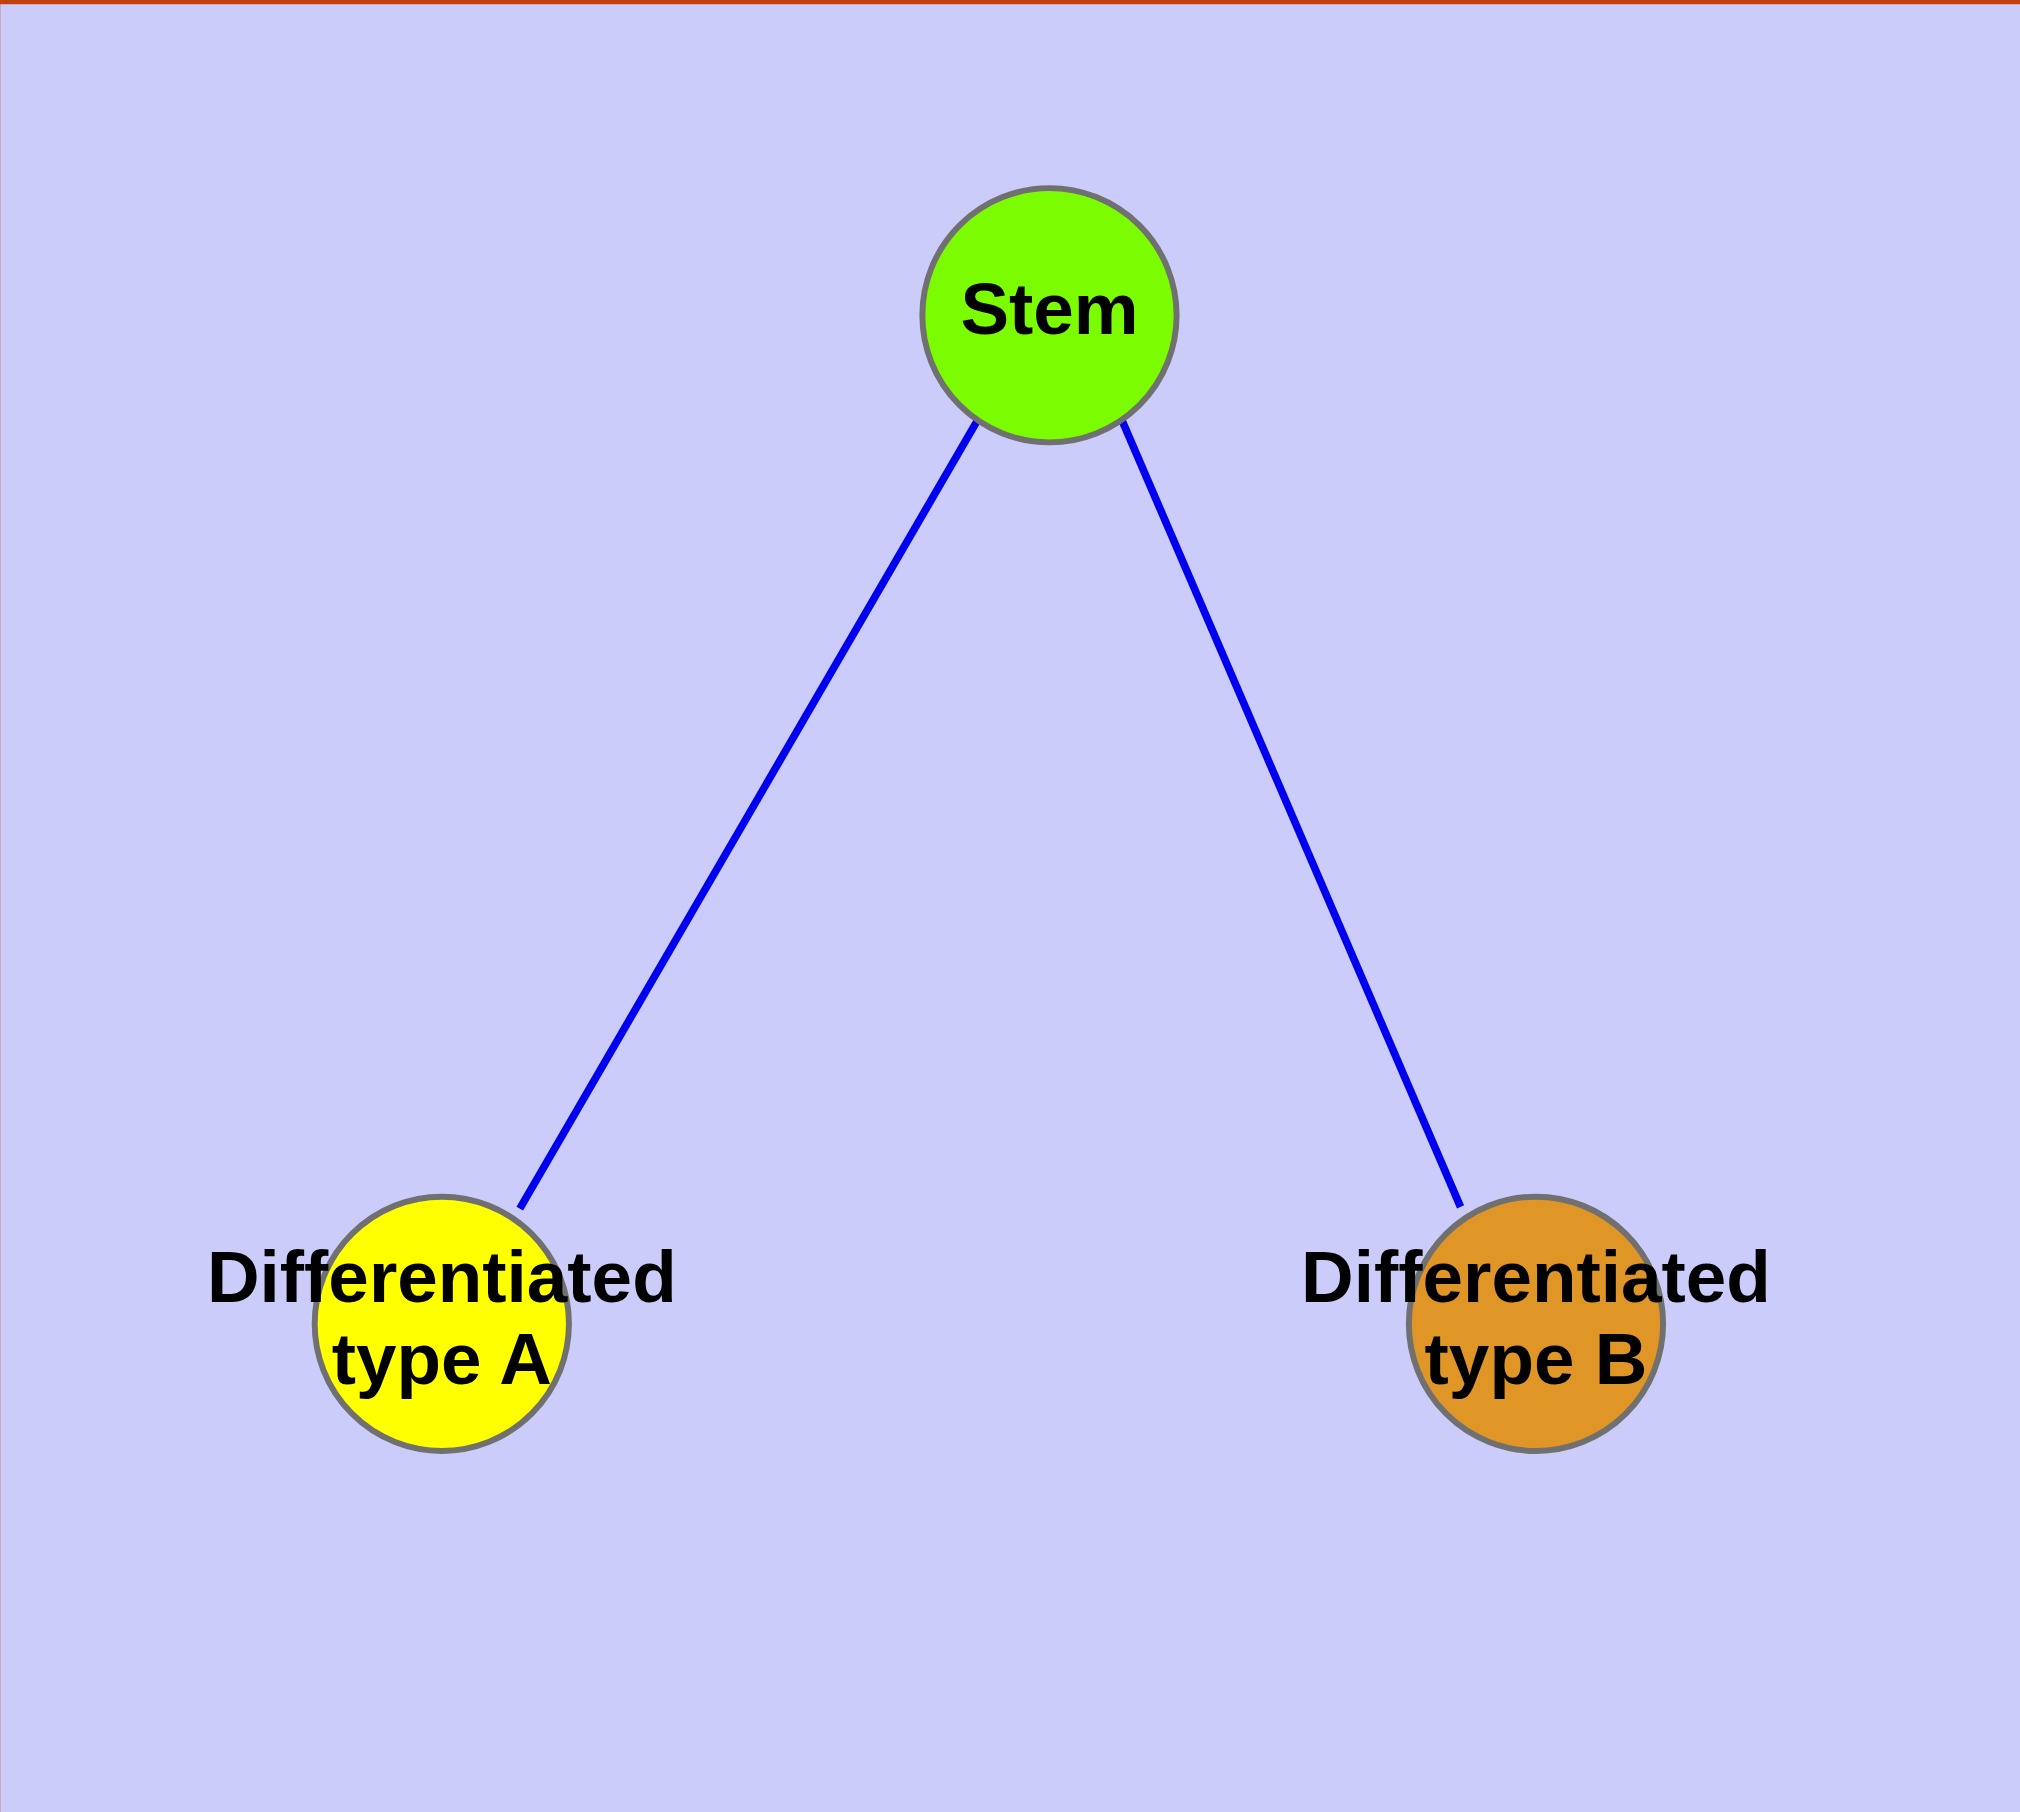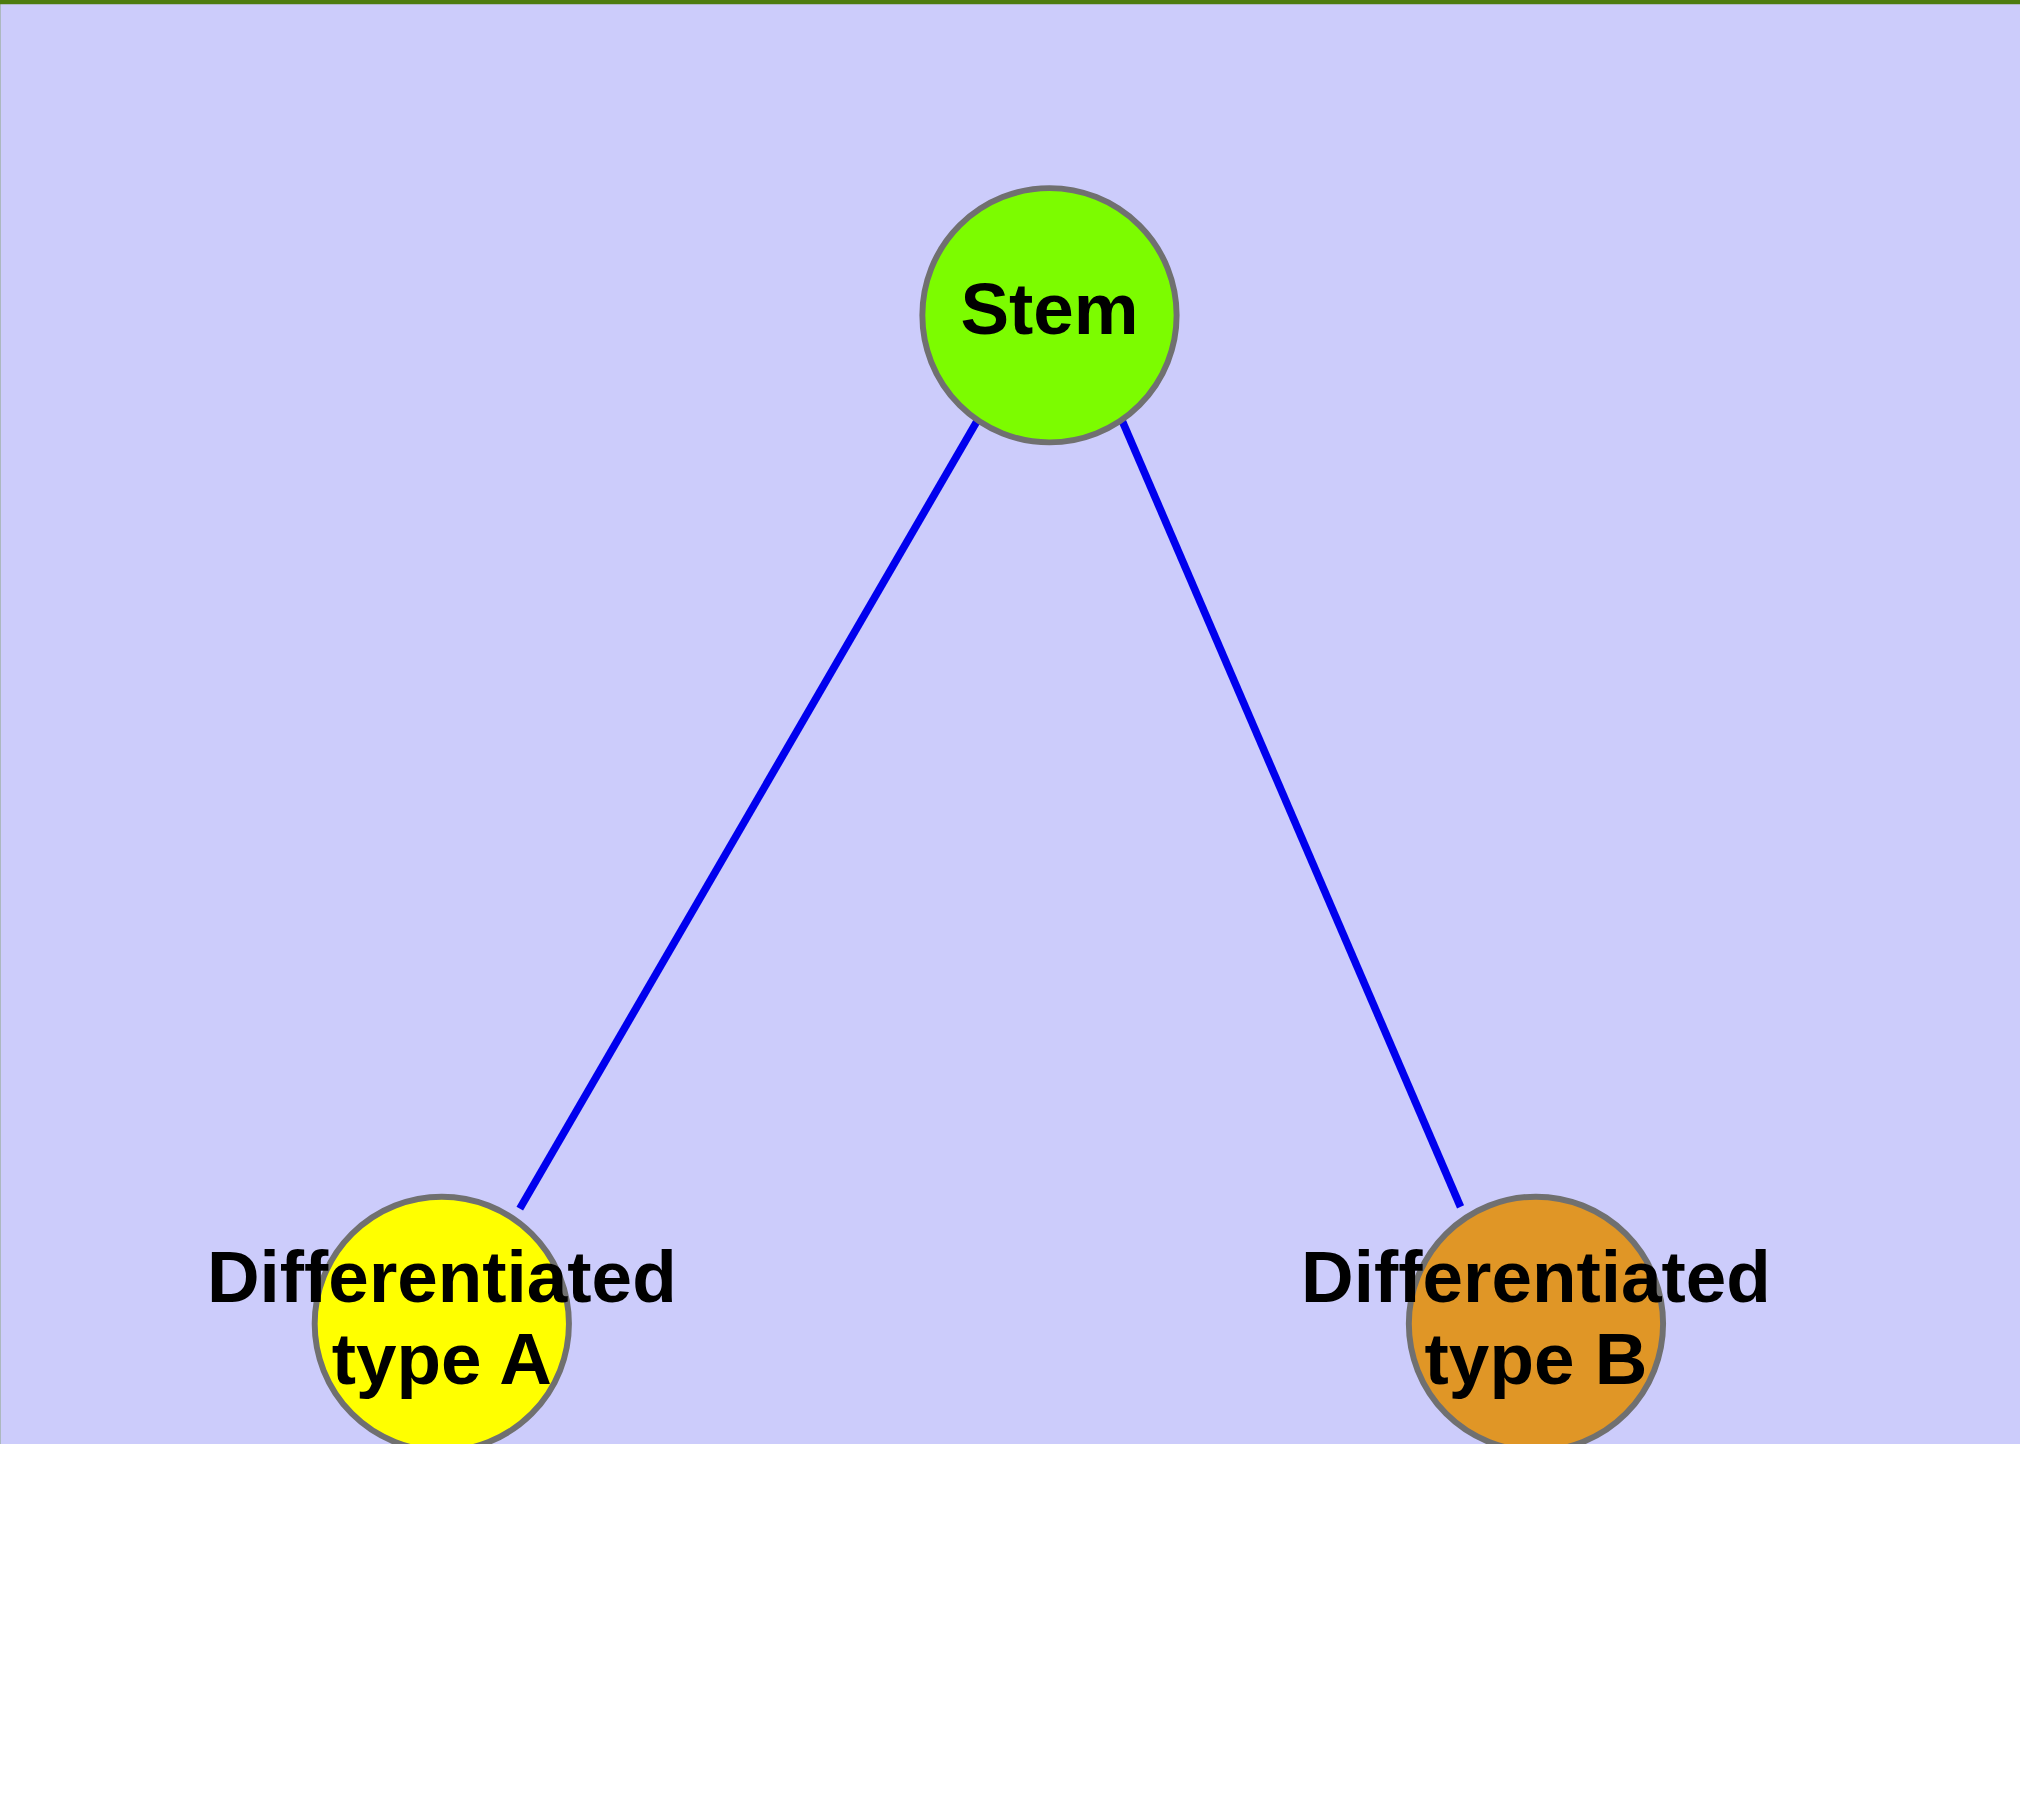--- a/index.html
+++ b/index.html
@@ -31,21 +31,21 @@
     font-weight: bold;
     fill: #000000;
     text-anchor: middle;
     dominant-baseline: middle;
     paint-order: normal;
   }
 </style>
 </head>
 <body>
 
-<div id="graph-canvas" style="width: 2021px; height: 1444px; background: #4d7c0f;">
+<div id="graph-canvas" style="width: 2021px; height: 1812px; background: #c2410c;">
   <svg id="graph-svg" viewBox="0 0 2384 2138" xmlns="http://www.w3.org/2000/svg" style="width: 2021px; height: 1812px;">
 
     <rect id="bg-rect" x="0" y="5" width="2384" height="2133" fill="#ccccfb"></rect>
 
     <g id="edge-layer">
         <line x1="1153" y1="496" x2="613" y2="1426" stroke="#0000ee" stroke-width="9" stroke-linecap="butt"></line>
         <line x1="1324" y1="497" x2="1723" y2="1424" stroke="#0000ee" stroke-width="9" stroke-linecap="butt"></line>
       </g>
     <g id="node-layer">
         <circle cx="1238" cy="372" r="150" fill="#7cfc00" stroke="#707070" stroke-width="7"></circle>

